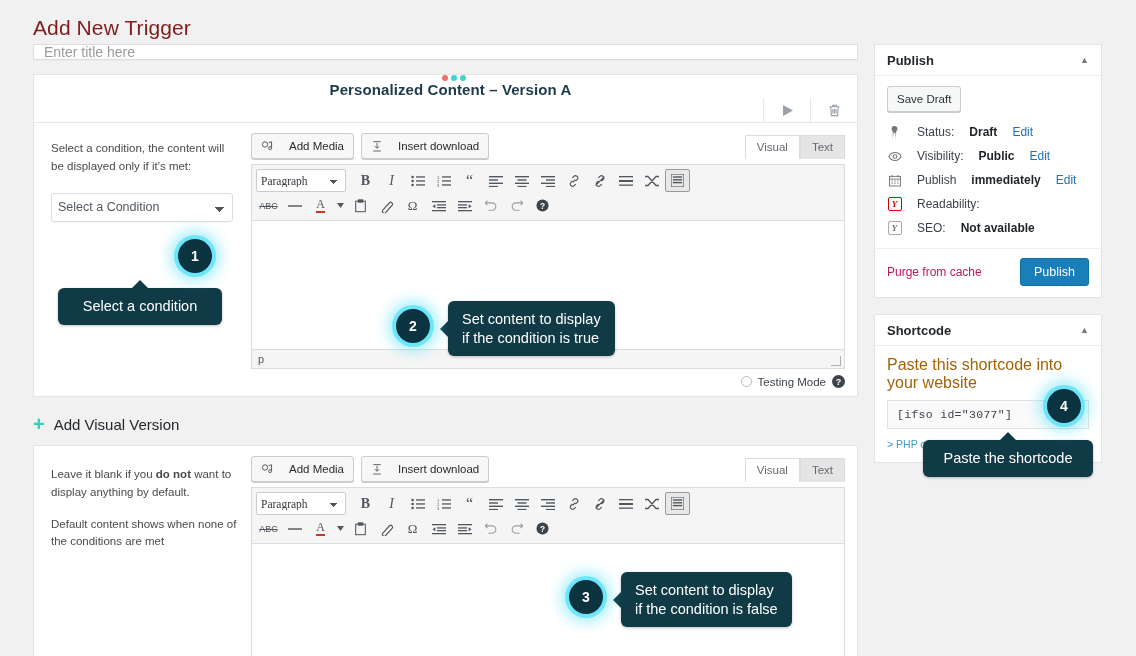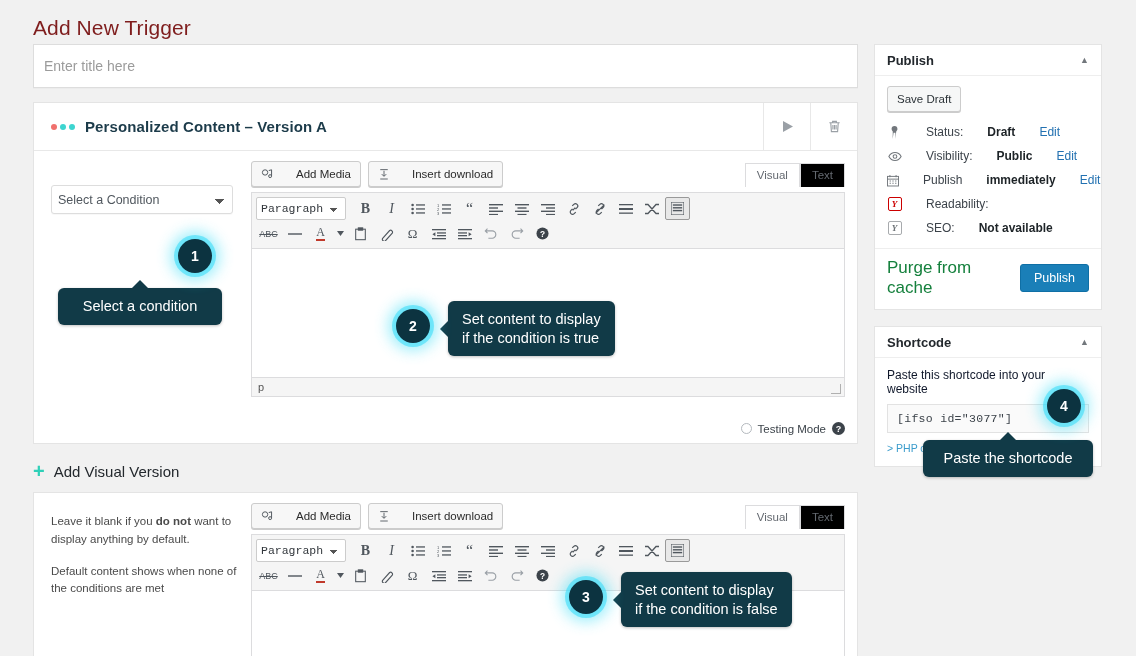--- a/index.html
+++ b/index.html
@@ -20,21 +20,21 @@
     font-size:21px; font-weight:400; color:#7f1d1d;
     letter-spacing:.1px;
   }
 
   
   .col-main{ position:absolute; left:33px; top:44px; width:825px; }
   .col-side{ position:absolute; left:874px; top:44px; width:228px; }
 
   
   .title-input{
-    width:825px; height:44px;
+    width:825px; height:16px;
     border:1px solid #ddd; background:#fff;
     border-radius:0;
     padding:4px 10px;
     font-size:14px; color:#8c8f94;
     font-family:"Liberation Sans", sans-serif;
     outline:none;
     box-shadow:0 1px 1px rgba(0,0,0,.02);
   }
   .title-input::placeholder{ color:#9b9b9b; }
 
@@ -43,20 +43,21 @@
     background:#fff;
     border:1px solid #e4e4e4;
     margin-top:14px;
     position:relative;
   }
   .panel-head{
     height:48px;
     border-bottom:1px solid #e8e8e8;
     display:flex; align-items:center;
     position:relative;
+    flex-direction:column;
   }
   .dots{ margin-left:17px; display:flex; gap:3px; align-items:center; }
   .dot{ width:6px; height:6px; border-radius:50%; }
   .dot.red{ background:#f0706d; }
   .dot.teal{ background:#3dd5d0; }
   .version-title{
     margin-left:10px;
     font-size:15px; font-weight:bold; color:#1c3b4a;
     letter-spacing:.1px;
   }
@@ -87,72 +88,72 @@
     background-image:linear-gradient(45deg,transparent 49%,#555 50%),linear-gradient(-45deg,transparent 49%,#555 50%);
     background-size:5px 5px,5px 5px;
     background-position:calc(100% - 12px) 13px, calc(100% - 8px) 13px;
     background-repeat:no-repeat;
     outline:none;
   }
 
   
   .ed-topbar{ display:flex; align-items:flex-start; position:relative; }
   .media-btn{
-    display:inline-flex; align-items:center; gap:22px;
+    display:inline-flex; align-items:center; gap:15px;
     height:26px; padding:0 9px;
     border:1px solid #ccc; border-radius:3px;
     background:#f7f7f7; color:#2b2b2b;
     font-size:11.5px; cursor:pointer;
     margin-right:7px;
     box-shadow:0 1px 0 #ccc;
   }
   .ed-tabs{ margin-left:auto; display:flex; align-self:flex-start; margin-top:2px; }
   .ed-tab{
     padding:5px 11px 6px; font-size:11.5px; color:#646970;
     border:1px solid transparent; border-bottom:none; cursor:pointer;
   }
   .ed-tab.active{ background:#fff; border-color:#dcdcde; color:#646970; }
-  .ed-tab.inactive{ background:#000000; border-color:#dcdcde; }
+  .ed-tab.inactive{ background:#e5e5e5; border-color:#dcdcde; }
 
   .ed-box{ border:1px solid #dcdcde; background:#fff; margin-top:5px; }
   .ed-toolbar{ border-bottom:1px solid #dcdcde; background:#f5f5f5; padding:3px 4px 2px; }
   .tb-row{ display:flex; align-items:center; gap:1px; height:25px; }
   .tb-btn{
     width:25px; height:23px;
     display:flex; align-items:center; justify-content:center;
     color:#50575e; font-size:13px; cursor:pointer; border-radius:2px;
     border:1px solid transparent;
   }
   .tb-btn.on{ border-color:#999; background:#e8e8e8; }
   .fmt-select{
     width:90px; height:23px;
     border:1px solid #ccc; border-radius:2px; background:#fff;
     font-size:11.5px; color:#32373c; padding:0 4px;
-    font-family:Liberation Mono, monospace;
+    font-family:Liberation Serif, serif;
     appearance:none; -webkit-appearance:none;
     background-image:linear-gradient(45deg,transparent 49%,#555 50%),linear-gradient(-45deg,transparent 49%,#555 50%);
     background-size:4px 4px,4px 4px;
     background-position:calc(100% - 11px) 10px, calc(100% - 8px) 10px;
     background-repeat:no-repeat;
     margin-right:6px; outline:none; cursor:pointer;
   }
   .ed-area{ height:128px; background:#fff; }
   .ed-status{
     height:19px; border-top:1px solid #dcdcde; background:#f5f5f5;
     font-size:11px; color:#555; padding:3px 6px;
     display:flex; align-items:center; position:relative;
   }
   .resize{
     position:absolute; right:3px; bottom:2px; width:10px; height:10px;
     border-right:1px solid #b0b0b0; border-bottom:1px solid #b0b0b0;
     transform:skewX(-0deg);
   }
   .testing-row{
     display:flex; align-items:center; justify-content:flex-end;
-    gap:6px; margin-top:25px; font-size:11.5px; color:#3c434a;
+    gap:6px; margin-top:6px; font-size:11.5px; color:#3c434a;
   }
   .radio{
     width:11px; height:11px; border-radius:50%;
     border:1px solid #b4b9be; background:#fff; display:inline-block;
   }
   .help-dot{
     width:13px; height:13px; border-radius:50%; background:#3c434a;
     color:#fff; font-size:9px; font-weight:bold;
     display:inline-flex; align-items:center; justify-content:center;
   }
@@ -181,47 +182,47 @@
   .toggle-caret{ margin-left:auto; color:#72777c; font-size:9px; }
   .box-body{ padding:10px 12px 0; }
   .save-draft{
     height:26px; padding:0 9px;
     border:1px solid #ccc; border-radius:3px;
     background:#f6f7f7; color:#2c3338; font-size:11.5px;
     cursor:pointer; box-shadow:0 1px 0 #ccc;
     margin-bottom:8px;
   }
   .pub-row{
-    display:flex; align-items:center; gap:24px;
+    display:flex; align-items:center; gap:15px;
     font-size:12px; color:#3c434a; padding:3px 0; line-height:18px;
   }
   .pub-row .ico{ width:15px; display:flex; justify-content:center; color:#72777c; font-size:12px; }
   .pub-row b{ color:#1d2327; }
   .pub-row a{ color:#2271b1; text-decoration:none; cursor:pointer; }
   .yoast-badge{
     width:14px; height:14px; border-radius:2px;
     border:1.4px solid #c00; color:#c00;
     font-size:9px; font-weight:bold; font-style:italic;
     display:inline-flex; align-items:center; justify-content:center;
     font-family:"Liberation Serif", serif;
   }
   .yoast-badge.gray{ border-color:#a7aaad; color:#6c7175; }
   .box-foot{
     border-top:1px solid #eee; margin-top:8px;
     padding:9px 12px 11px; display:flex; align-items:center;
   }
-  .purge{ color:#15803d; font-size:17px; text-decoration:none; cursor:pointer; }
+  .purge{ color:#be185d; font-size:12px; text-decoration:none; cursor:pointer; }
   .publish-btn{
     margin-left:auto;
     background:#1a7fb8; color:#fff;
     border:1px solid #0f6fa5; border-radius:3px;
     height:28px; padding:0 13px; font-size:12.5px;
     cursor:pointer;
   }
-  .sc-label{ font-size:12px; color:#0f172a; margin-bottom:8px; }
+  .sc-label{ font-size:16px; color:#a16207; margin-bottom:8px; }
   .sc-code{
     border:1px solid #e2e2e2; background:#fafafa;
     padding:7px 9px; font-family:"Liberation Mono", monospace;
     font-size:11.5px; color:#3c434a; letter-spacing:.3px;
   }
   .php-link{
     display:block; margin-top:9px; padding-bottom:12px;
     font-size:10.5px; color:#3b9ccc; text-decoration:none; cursor:pointer;
   }
 
@@ -282,20 +283,21 @@
           <svg width="15" height="15" viewBox="0 0 16 16" fill="none" stroke="#9aa0a6" stroke-width="1.2">
             <path d="M2.5 4h11M6 4V2.5h4V4M4 4l.7 9.5h6.6L12 4"></path>
             <path d="M6.3 6.3v5M8 6.3v5M9.7 6.3v5"></path>
           </svg>
         </div>
       </div>
     </div>
 
     <div class="panel-body">
       <div class="left-col">
+        <div class="hint">Select a condition, the content will be displayed only if it's met:</div>
         <select class="cond">
           <option>Select a Condition</option>
         </select>
       </div>
 
       <div class="right-col">
         <div class="ed-topbar">
           <button class="media-btn">
             <span>
               <svg width="13" height="13" viewBox="0 0 16 16" fill="none" stroke="#50575e" stroke-width="1.2">

